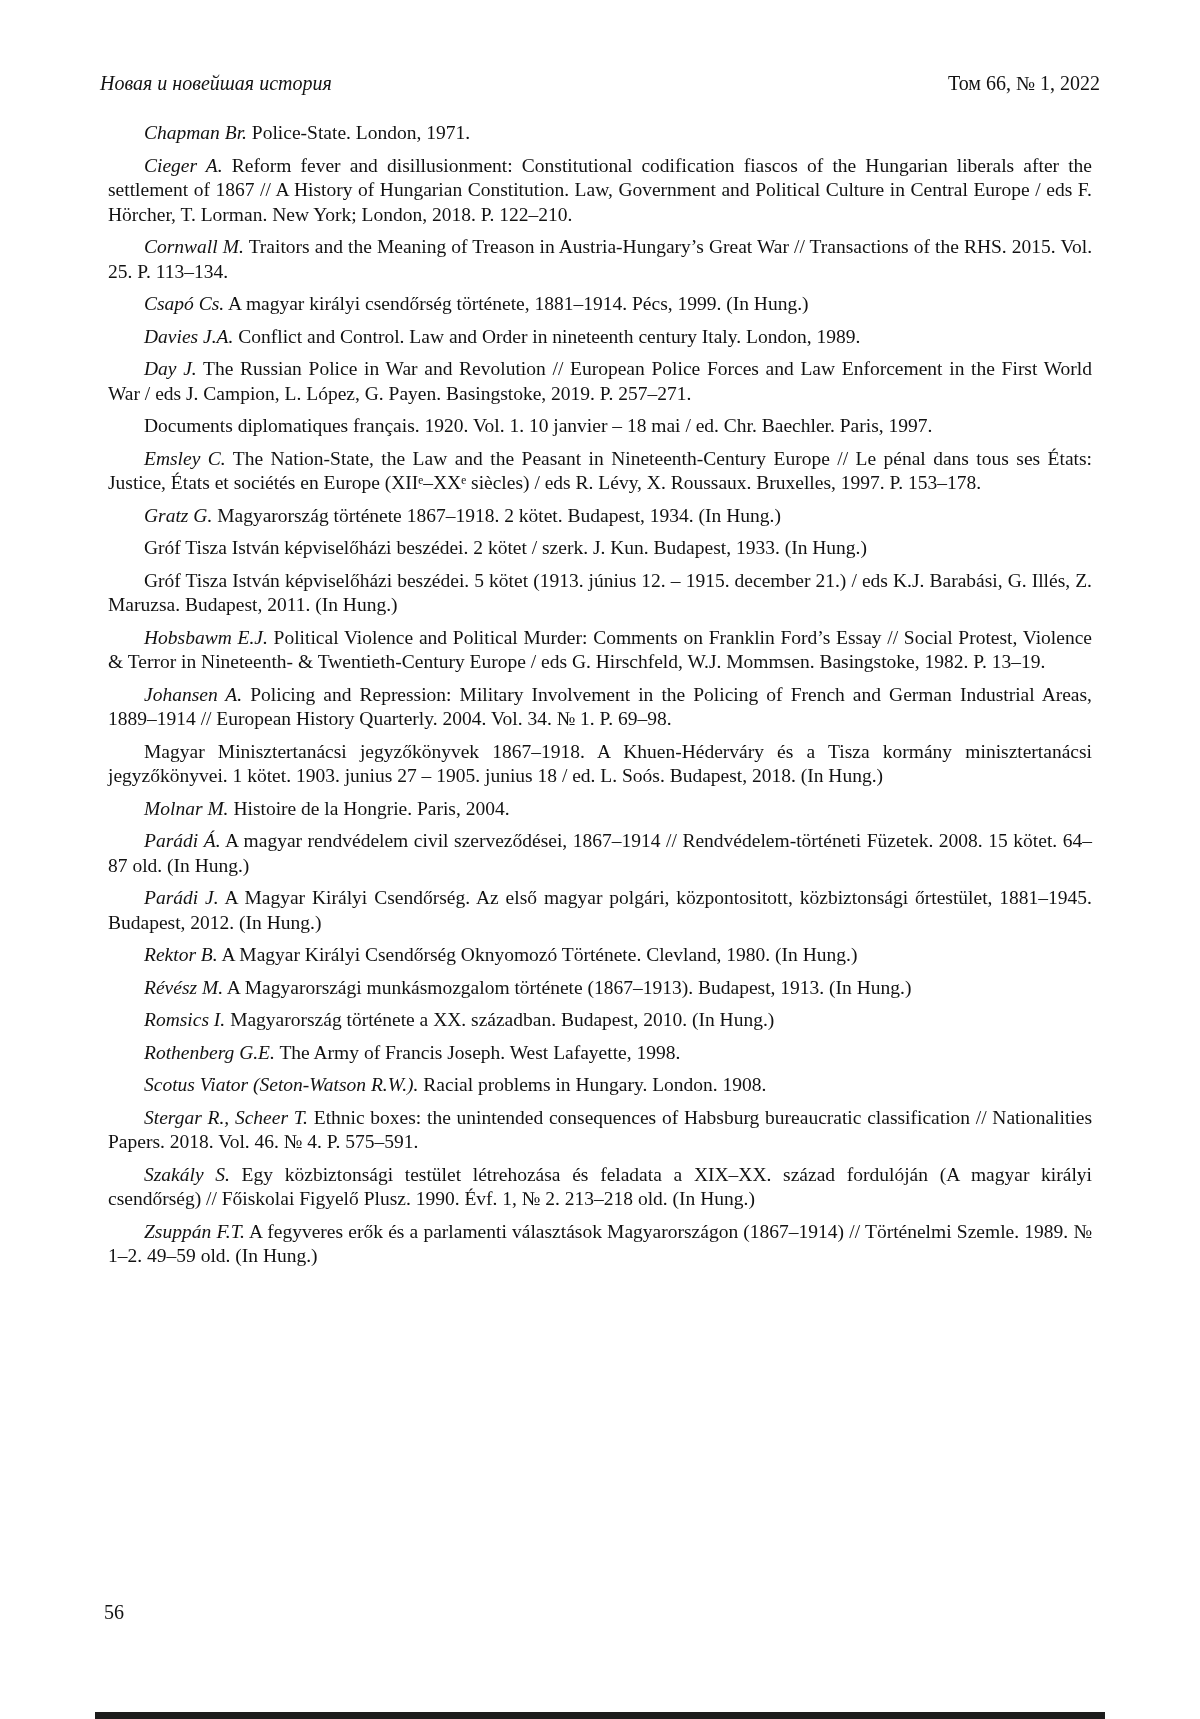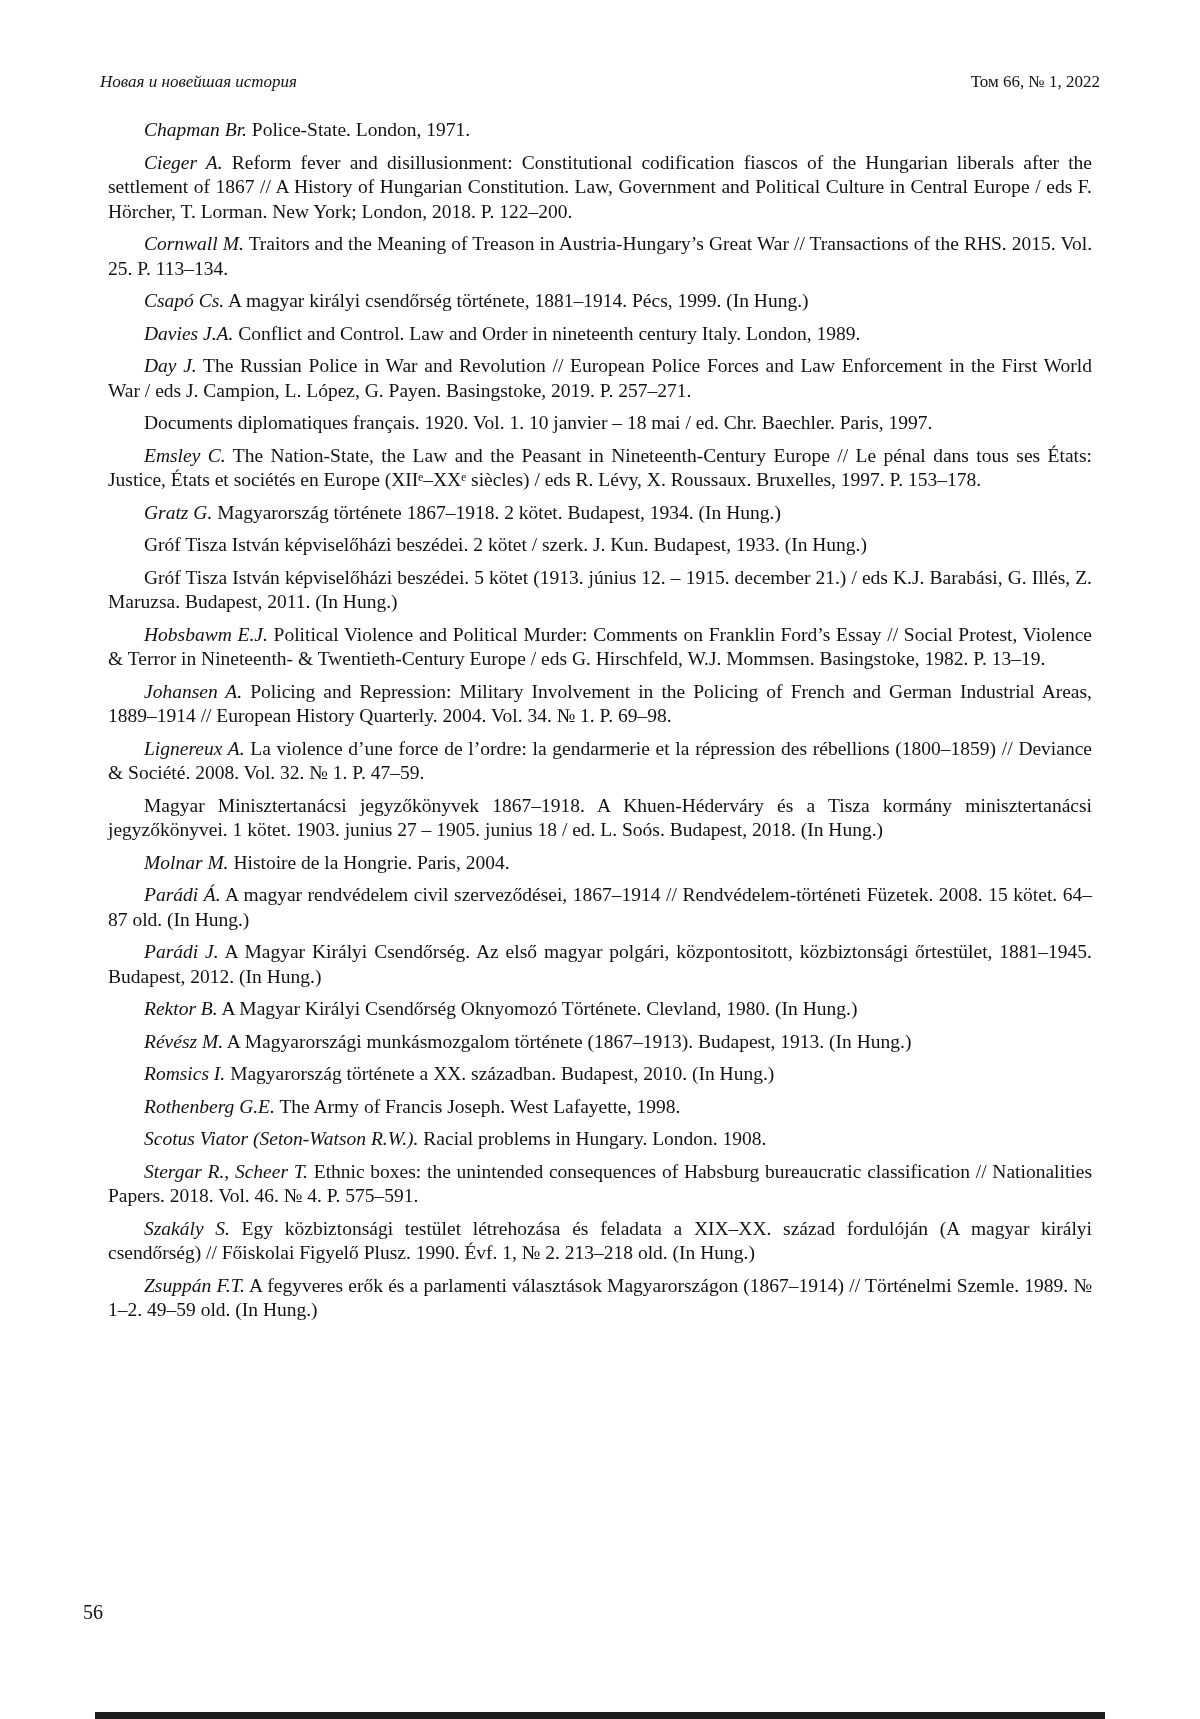--- a/index.html
+++ b/index.html
@@ -14,39 +14,39 @@
   }
   .page {
     position: absolute;
     inset: 0;
     padding: 72px 100px 0 100px;
   }
   .header {
     display: flex;
     justify-content: space-between;
     align-items: center;
-    font-size: 17px;
+    font-size: 20px;
   }
   .journal-title { font-style: italic; }
   .issue-info { font-style: normal; margin-left: 40px; }
   .references {
     margin-top: 26px;
     font-size: 19.5px;
     line-height: 24.5px;
     text-align: justify;
     hyphens: auto;
   }
   .ref {
     text-indent: 36px;
     margin: 8px;
   }
   .ref .author { font-style: italic; }
   .page-number {
     position: absolute;
-    left: 83px;
+    left: 104px;
     bottom: 95px;
     font-size: 20px;
   }
   .bottom-edge {
     position: absolute;
     left: 95px;
     bottom: 0;
     width: 1010px;
     height: 7px;
     background: #1c1c1c;
@@ -58,21 +58,21 @@
 <div class="page">
 
   <div class="header">
     <span class="journal-title">Новая и новейшая история</span>
     <span class="issue-info">Том 66, № 1, 2022</span>
   </div>
 
   <div class="references">
   <p class="ref"><span class="author">Chapman Br.</span><span class="ref-text"> Police-State. London, 1971.</span></p>
 
-  <p class="ref"><span class="author">Cieger A.</span><span class="ref-text"> Reform fever and disillusionment: Constitutional codification fiascos of the Hungarian liberals after the settlement of 1867 // A History of Hungarian Constitution. Law, Government and Political Culture in Central Europe / eds F. Hörcher, T. Lorman. New York; London, 2018. P. 122–200.</span></p>
+  <p class="ref"><span class="author">Cieger A.</span><span class="ref-text"> Reform fever and disillusionment: Constitutional codification fiascos of the Hungarian liberals after the settlement of 1867 // A History of Hungarian Constitution. Law, Government and Political Culture in Central Europe / eds F. Hörcher, T. Lorman. New York; London, 2018. P. 122–210.</span></p>
 
 
   <p class="ref"><span class="author">Cornwall M.</span><span class="ref-text"> Traitors and the Meaning of Treason in Austria-Hungary’s Great War // Transactions of the RHS. 2015. Vol. 25. P. 113–134.</span></p>
 
   <p class="ref"><span class="author">Csapó Cs.</span><span class="ref-text"> A magyar királyi csendőrség története, 1881–1914. Pécs, 1999. (In Hung.)</span></p>
 
 
   <p class="ref"><span class="author">Davies J.A.</span><span class="ref-text"> Conflict and Control. Law and Order in nineteenth century Italy. London, 1989.</span></p>
 
   <p class="ref"><span class="author">Day J.</span><span class="ref-text"> The Russian Police in War and Revolution // European Police Forces and Law Enforcement in the First World War / eds J. Campion, L. López, G. Payen. Basingstoke, 2019. P. 257–271.</span></p>
@@ -86,21 +86,20 @@
 
   <p class="ref"><span class="ref-text">Gróf Tisza István képviselőházi beszédei. 2 kötet / szerk. J. Kun. Budapest, 1933. (In Hung.)</span></p>
 
   <p class="ref"><span class="ref-text">Gróf Tisza István képviselőházi beszédei. 5 kötet (1913. június 12. – 1915. december 21.) / eds K.J. Barabási, G. Illés, Z. Maruzsa. Budapest, 2011. (In Hung.)</span></p>
 
   <p class="ref"><span class="author">Hobsbawm E.J.</span><span class="ref-text"> Political Violence and Political Murder: Comments on Franklin Ford’s Essay // Social Protest, Violence &amp; Terror in Nineteenth- &amp; Twentieth-Century Europe / eds G. Hirschfeld, W.J. Mommsen. Basingstoke, 1982. P. 13–19.</span></p>
 
 
   <p class="ref"><span class="author">Johansen A.</span><span class="ref-text"> Policing and Repression: Military Involvement in the Policing of French and German Industrial Areas, 1889–1914 // European History Quarterly. 2004. Vol. 34. № 1. P. 69–98.</span></p>
 
-  <p class="ref"><span class="author">Lignereux A.</span><span class="ref-text"> La violence d’une force de l’ordre: la gendarmerie et la répression des rébellions (1800–1859) // Deviance &amp; Société. 2008. Vol. 32. № 1. P. 47–59.</span></p>
 
   <p class="ref"><span class="ref-text">Magyar Minisztertanácsi jegyzőkönyvek 1867–1918. A Khuen-Héderváry és a Tisza kormány minisztertanácsi jegyzőkönyvei. 1 kötet. 1903. junius 27 – 1905. junius 18 / ed. L. Soós. Budapest, 2018. (In Hung.)</span></p>
 
   <p class="ref"><span class="author">Molnar M.</span><span class="ref-text"> Histoire de la Hongrie. Paris, 2004.</span></p>
 
   <p class="ref"><span class="author">Parádi Á.</span><span class="ref-text"> A magyar rendvédelem civil szerveződései, 1867–1914 // Rendvédelem-történeti Füzetek. 2008. 15 kötet. 64–87 old. (In Hung.)</span></p>
 
   <p class="ref"><span class="author">Parádi J.</span><span class="ref-text"> A Magyar Királyi Csendőrség. Az első magyar polgári, központositott, közbiztonsági őrtestület, 1881–1945. Budapest, 2012. (In Hung.)</span></p>
 
   <p class="ref"><span class="author">Rektor B.</span><span class="ref-text"> A Magyar Királyi Csendőrség Oknyomozó Története. Clevland, 1980. (In Hung.)</span></p>

